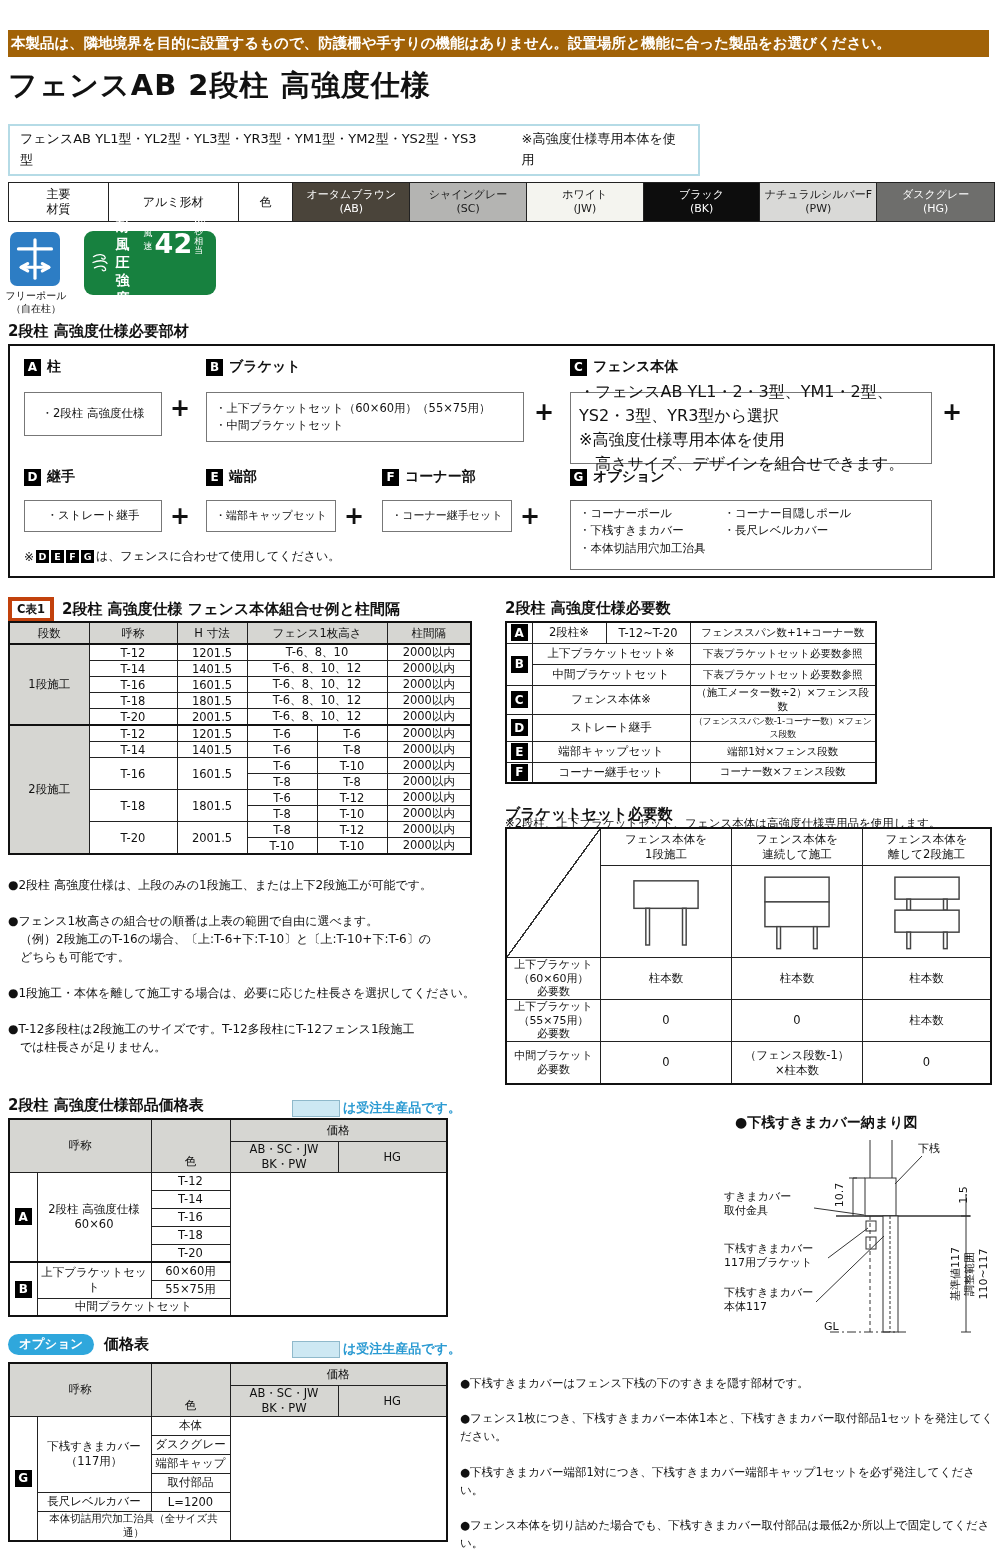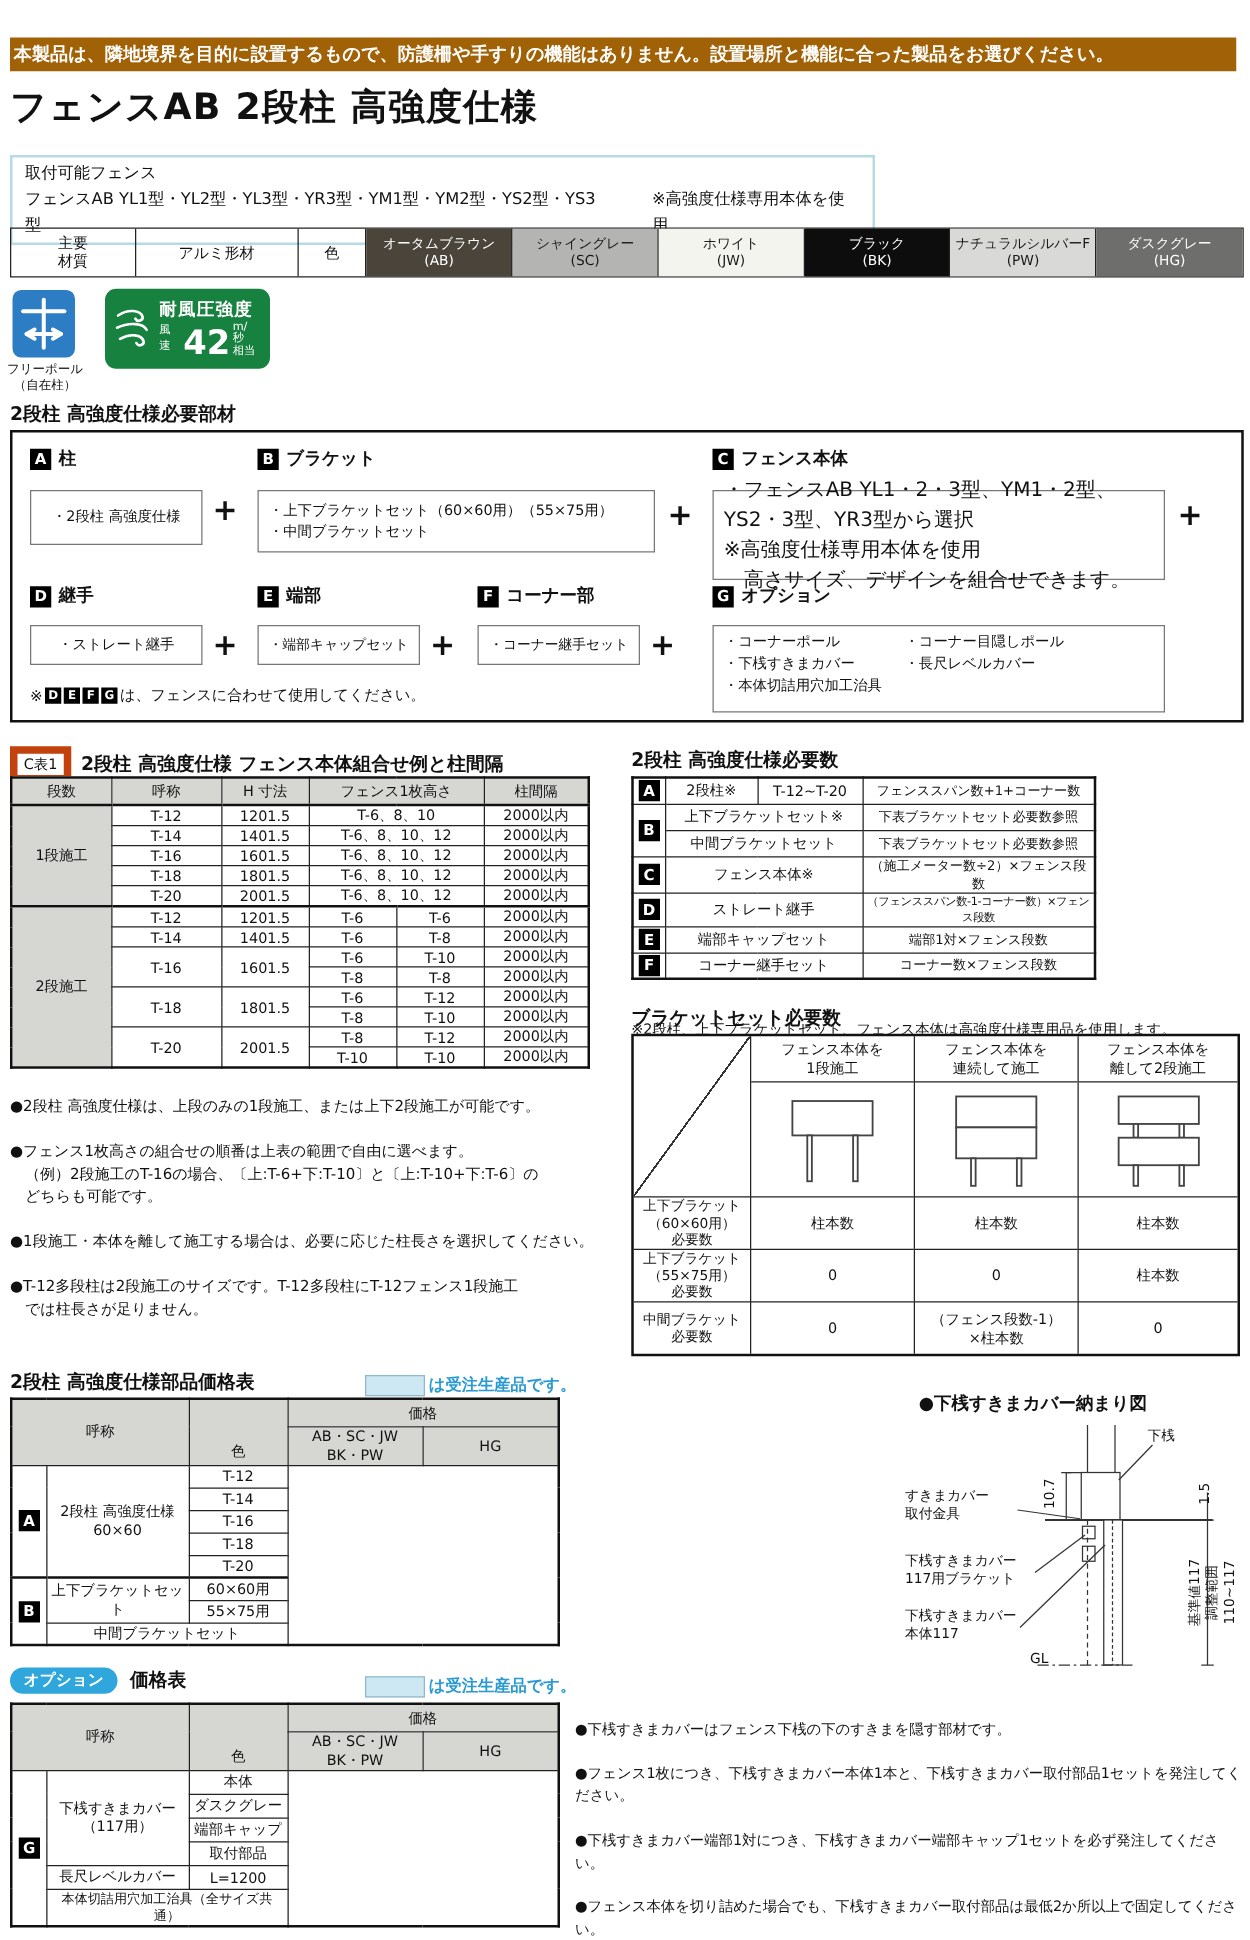--- a/index.html
+++ b/index.html
@@ -21,21 +21,21 @@
   .mat-cell{border-right:1px solid #222;display:flex;align-items:center;justify-content:center;
             text-align:center;font-size:12px;line-height:1.25;box-sizing:border-box;}
   .mat-cell:last-child{border-right:none;}
   .swatch{font-size:11px;line-height:1.3;flex-direction:column;}
 
   
   .fp-icon{background:#2d7dc4;border-radius:7px;display:flex;align-items:center;justify-content:center;}
   .fp-label{font-size:10px;text-align:center;line-height:1.25;}
   .wind{background:#17813f;border-radius:9px;color:#fff;display:flex;align-items:center;
         padding:5px 10px 5px 8px;gap:6px;box-sizing:border-box;}
-  .wind-col{display:flex;flex-direction:column;align-items:flex-start;}
+  .wind-col{display:flex;flex-direction:row;align-items:flex-start;}
   .wind-title{font-size:14px;font-weight:bold;letter-spacing:1px;}
   .wind-row{display:flex;align-items:flex-end;gap:2px;}
   .wind-prefix{font-size:9px;margin-bottom:4px;}
   .wind-value{font-size:27px;font-weight:bold;line-height:0.9;}
   .wind-units{display:flex;flex-direction:column;font-size:9px;line-height:1.05;margin-bottom:1px;}
 
   .sec-title{font-size:15px;font-weight:bold;}
 
   
   .pbox{border:2px solid #111;background:#fff;}
@@ -55,21 +55,21 @@
   .hd th{background:#d6d6d2;}
   td.gray{background:#d6d6d2;}
   .combo tr{height:16px;}
   .combo tr.hd{height:22px;}
   .combo tr.hd th{border-bottom:2px solid #111;}
   .combo tr.g2start td{border-top:2px solid #111;}
   .req tr{height:21px;}
   .req td.formula{font-size:10.5px;}
   .req td.tiny{font-size:9px;letter-spacing:-0.3px;}
   .chip-cell{background:#fff;}
-  .tag{border:6px solid #c2410c;font-size:11.5px;padding:1px 5px;display:inline-block;}
+  .tag{border:4px solid #c2410c;font-size:11.5px;padding:1px 5px;display:inline-block;font-weight:bold;}
 
   
   .brk{border:2px solid #111;display:grid;grid-template-columns:93px 131px 131px 128px;
        grid-template-rows:128px 42px 42px 42px;background:#fff;box-sizing:content-box;}
   .brk>div{border-left:1px solid #222;border-top:1px solid #222;box-sizing:border-box;}
   .brk>div:nth-child(1),.brk>div:nth-child(2),.brk>div:nth-child(3),.brk>div:nth-child(4){border-top:none;}
   .brk>div:nth-child(4n+1){border-left:none;}
   .brk-corner{background:linear-gradient(to bottom right,transparent 49.5%,#333 49.5%,#333 50.5%,transparent 50.5%);}
   .brk-colhead{display:flex;flex-direction:column;}
   .brk-colhead .lbl{height:36px;border-bottom:1px solid #222;display:flex;align-items:center;
@@ -108,21 +108,20 @@
 
 <div class="page">
 
   <div class="abs warnbar" style="left:8px;top:30px;width:975px;height:27px;">
     <span>本製品は、隣地境界を目的に設置するもので、防護柵や手すりの機能はありません。設置場所と機能に合った製品をお選びください。</span>
   </div>
 
   <div class="abs h1" style="left:8px;top:66px;">フェンスAB 2段柱 高強度仕様</div>
 
   <div class="abs compat" style="left:8px;top:124px;width:668px;">
-    <div>取付可能フェンス</div>
     <div class="compat-l2">
       <span>フェンスAB YL1型・YL2型・YL3型・YR3型・YM1型・YM2型・YS2型・YS3型</span>
       <span>※高強度仕様専用本体を使用</span>
     </div>
   </div>
 
   <div class="abs mat" style="left:8px;top:182px;width:987px;">
     <div class="mat-cell pre" style="width:100px;">主要
 材質</div>
     <div class="mat-cell" style="width:130px;">アルミ形材</div>

